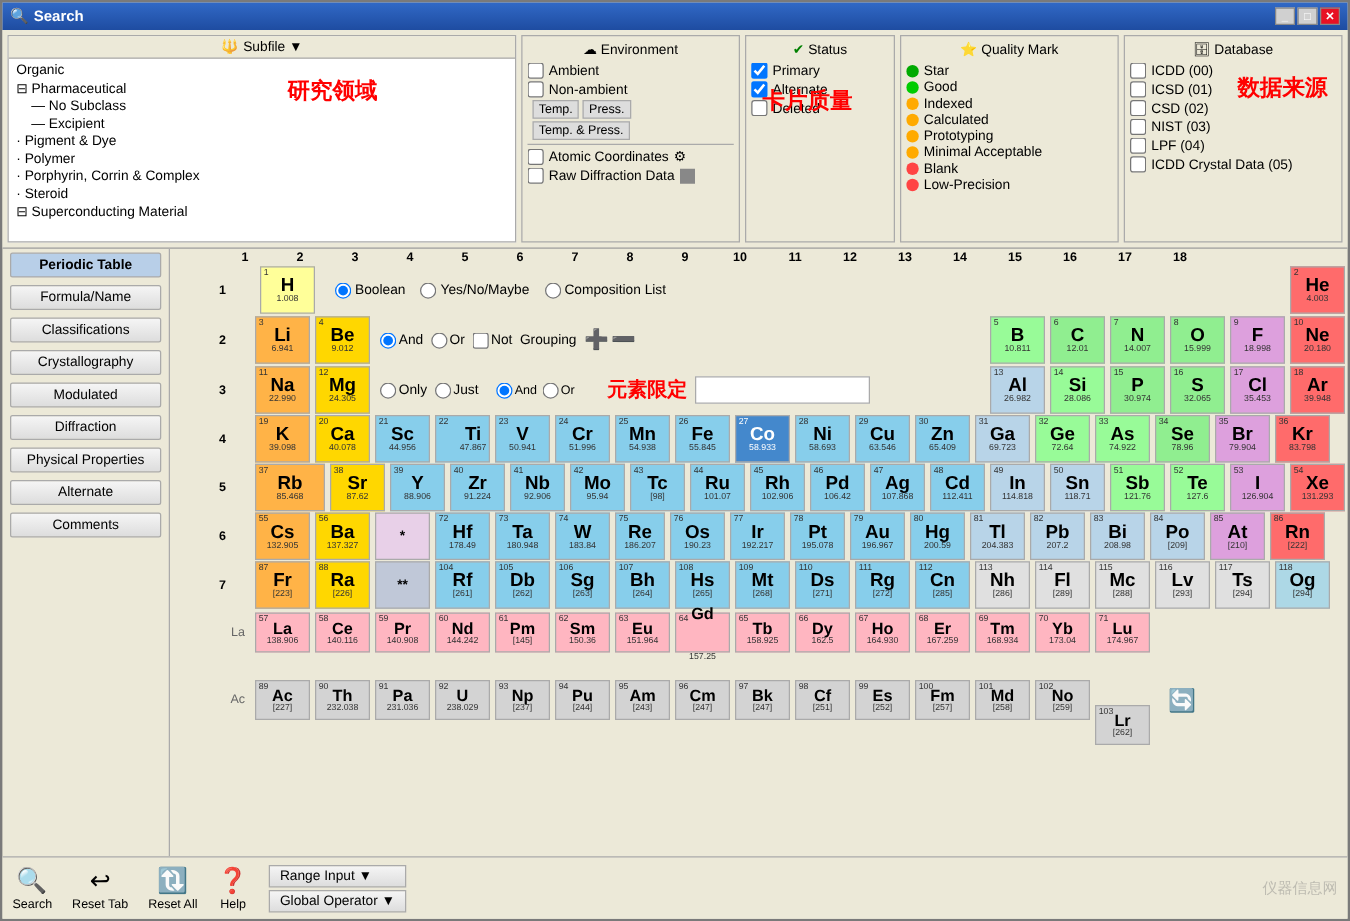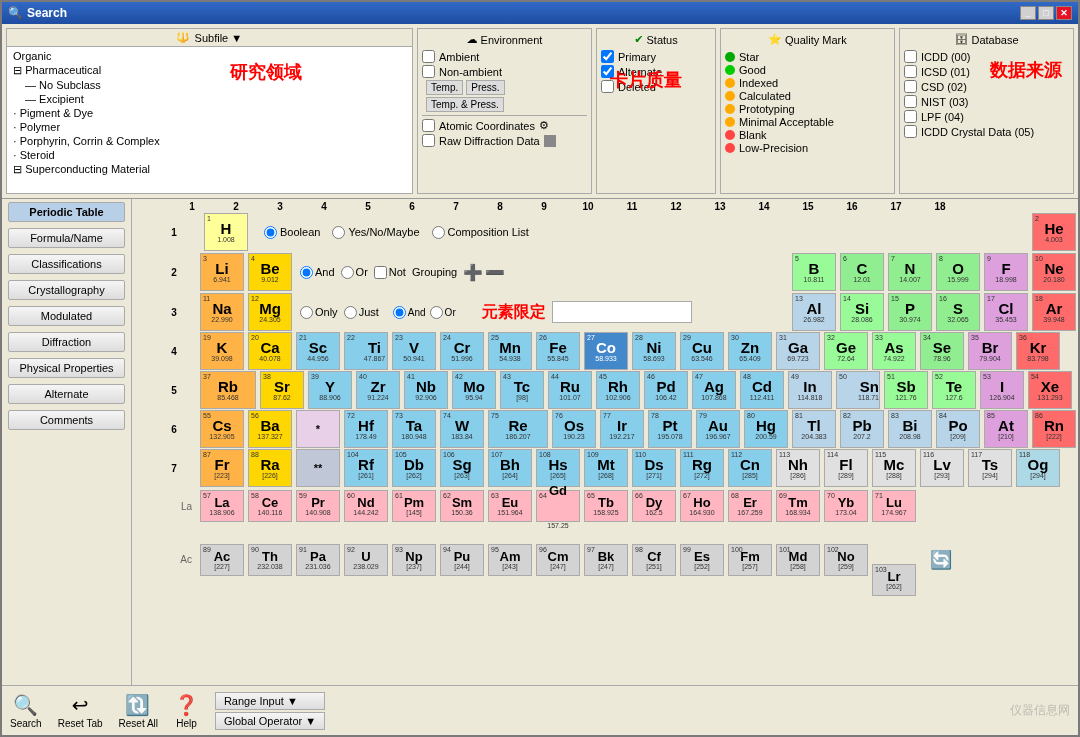--- a/index.html
+++ b/index.html
@@ -604,21 +604,21 @@
         <div class="pt-cell elem-transition" style="width:44px;height:38px;">
             <span class="elem-num">48</span>
             <span class="elem-sym">Cd</span>
             <span class="elem-mass">112.411</span>
           </div>
         <div class="pt-cell elem-post-transition" style="width:44px;height:38px;">
             <span class="elem-num">49</span>
             <span class="elem-sym">In</span>
             <span class="elem-mass">114.818</span>
           </div>
-        <div class="pt-cell elem-post-transition" style="width:44px;height:38px;align-items:flex-end;">
+        <div class="pt-cell elem-post-transition" style="width:44px;height:38px;">
             <span class="elem-num">50</span>
             <span class="elem-sym">Sn</span>
             <span class="elem-mass">118.71</span>
           </div>
         <div class="pt-cell elem-metalloid" style="width:44px;height:38px;">
             <span class="elem-num">51</span>
             <span class="elem-sym">Sb</span>
             <span class="elem-mass">121.76</span>
           </div>
         <div class="pt-cell elem-metalloid" style="width:44px;height:38px;">
@@ -661,21 +661,21 @@
         <div class="pt-cell elem-transition" style="width:44px;height:38px;">
             <span class="elem-num">73</span>
             <span class="elem-sym">Ta</span>
             <span class="elem-mass">180.948</span>
           </div>
         <div class="pt-cell elem-transition" style="width:44px;height:38px;">
             <span class="elem-num">74</span>
             <span class="elem-sym">W</span>
             <span class="elem-mass">183.84</span>
           </div>
-        <div class="pt-cell elem-transition" style="width:60px;height:38px;">
+        <div class="pt-cell elem-transition" style="width:40px;height:38px;">
             <span class="elem-num">75</span>
             <span class="elem-sym">Re</span>
             <span class="elem-mass">186.207</span>
           </div>
         <div class="pt-cell elem-transition" style="width:44px;height:38px;">
             <span class="elem-num">76</span>
             <span class="elem-sym">Os</span>
             <span class="elem-mass">190.23</span>
           </div>
         <div class="pt-cell elem-transition" style="width:44px;height:38px;">

